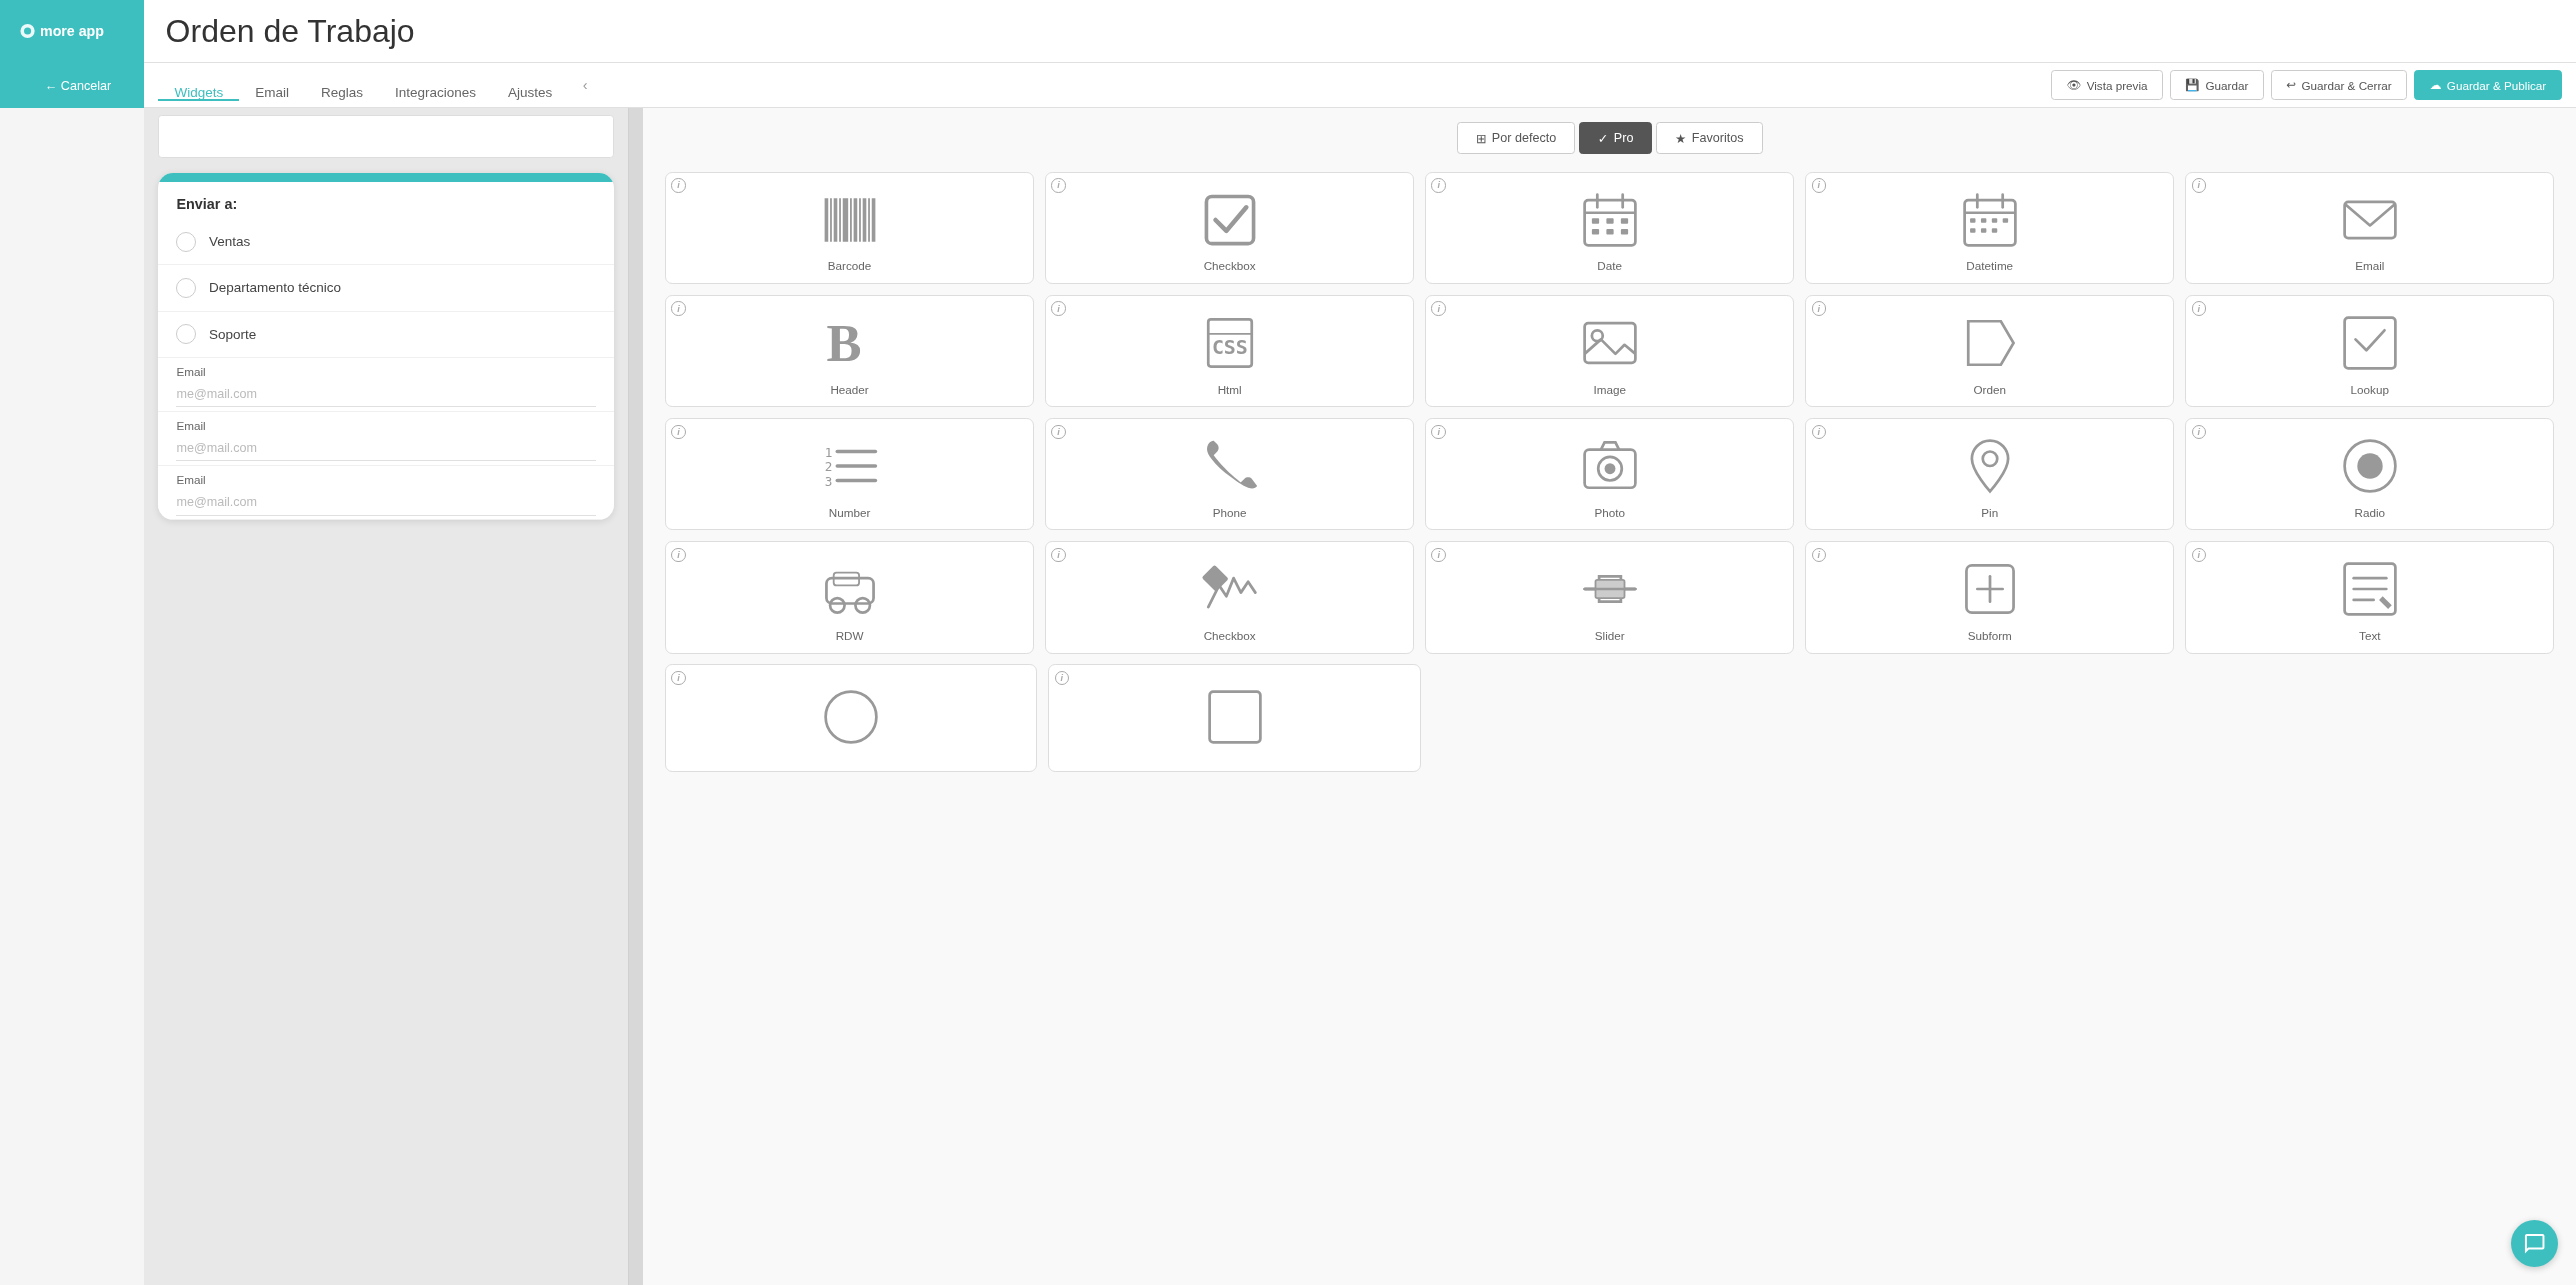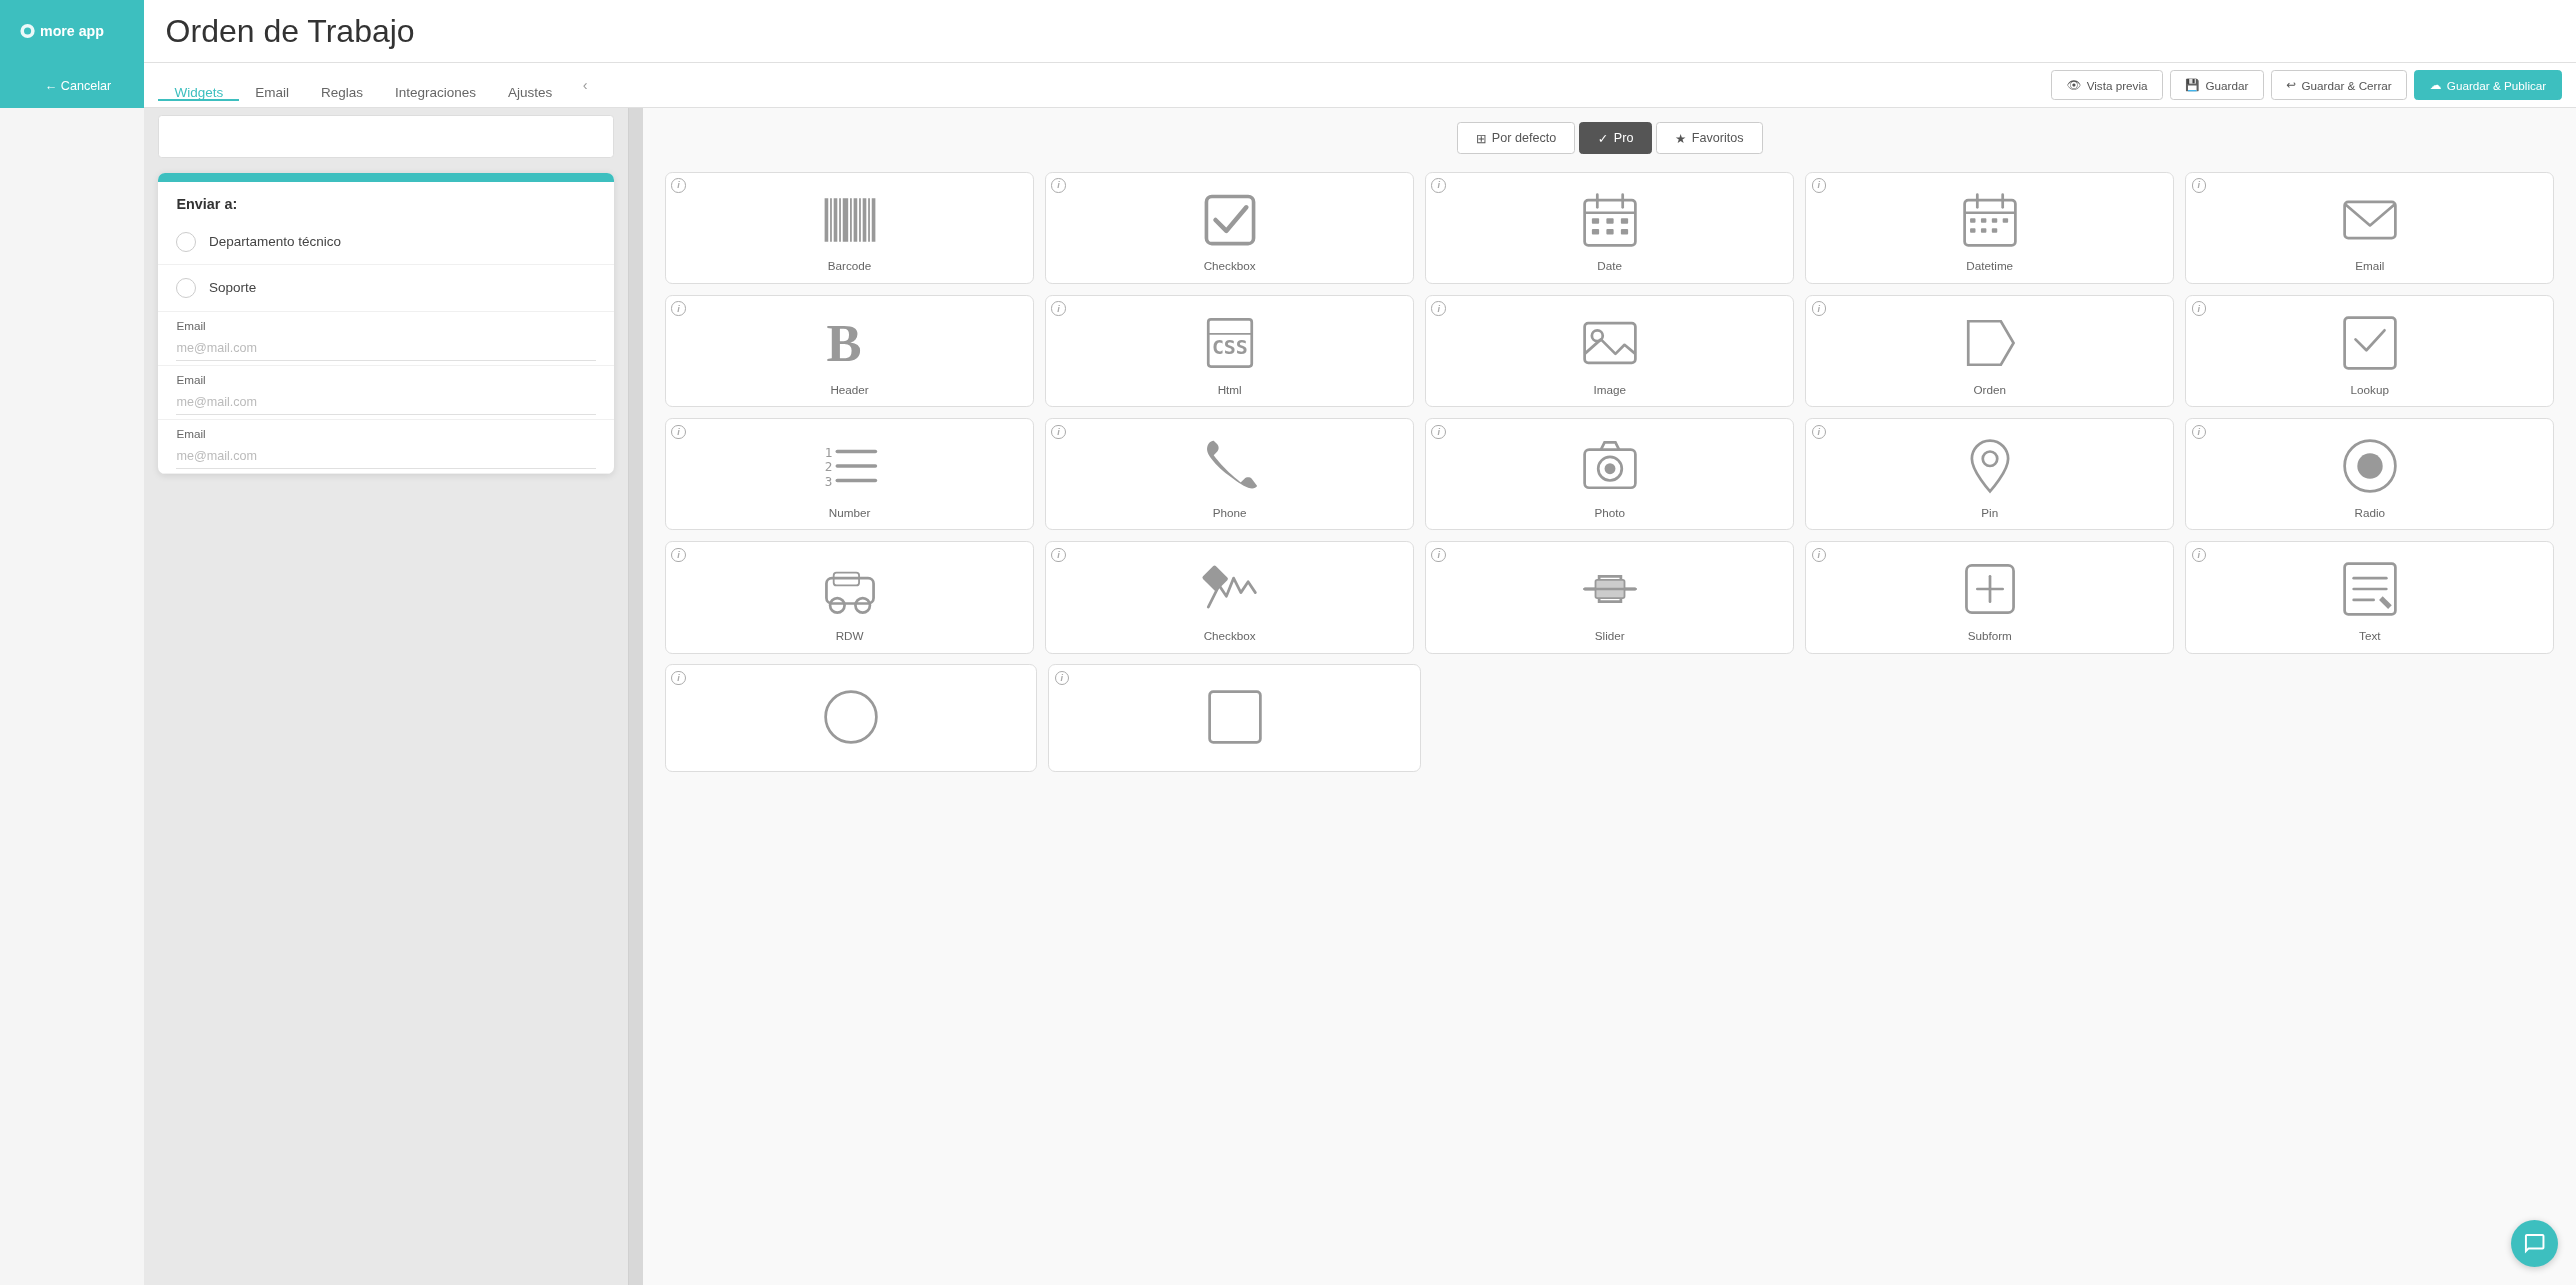--- a/index.html
+++ b/index.html
@@ -138,21 +138,21 @@
     .form-preview {
       width: 485px;
       background: #e8e8e8;
       flex-shrink: 0;
       overflow-y: auto;
       padding: 0 14.4px 14.4px 14.4px;
       border-right: 0.9px solid #d0d0d0;
     }
     .form-card {
       background: #fff;
-      border-radius: 7px;
+      border-radius: 15px;
       overflow: hidden;
       box-shadow: 0 1.8px 7.2px rgba(0,0,0,0.1);
       margin-top: 7.2px;
     }
     .form-card-header {
       background: #3dbfbf;
       height: 9px;
     }
     .form-field-group {
       padding: 0;
@@ -358,20 +358,24 @@
 
     <div style="background:#fff; border:0.9px solid #ddd; border-radius:3.6px; height:43px; margin-top:7.2px; margin-bottom:14.4px;"></div>
 
     <div class="form-card">
       <div class="form-card-header"></div>
       <div class="form-field-group">
         <div class="form-section-label">Enviar a:</div>
 
         <div class="form-radio-item">
           <div class="radio-circle"></div>
+          <span class="form-radio-label">Ventas</span>
+        </div>
+        <div class="form-radio-item">
+          <div class="radio-circle"></div>
           <span class="form-radio-label">Departamento técnico</span>
         </div>
         <div class="form-radio-item">
           <div class="radio-circle"></div>
           <span class="form-radio-label">Soporte</span>
         </div>
 
         <div class="form-input-group">
           <div class="form-input-label">Email</div>
           <div class="form-input-placeholder">me@mail.com</div>

